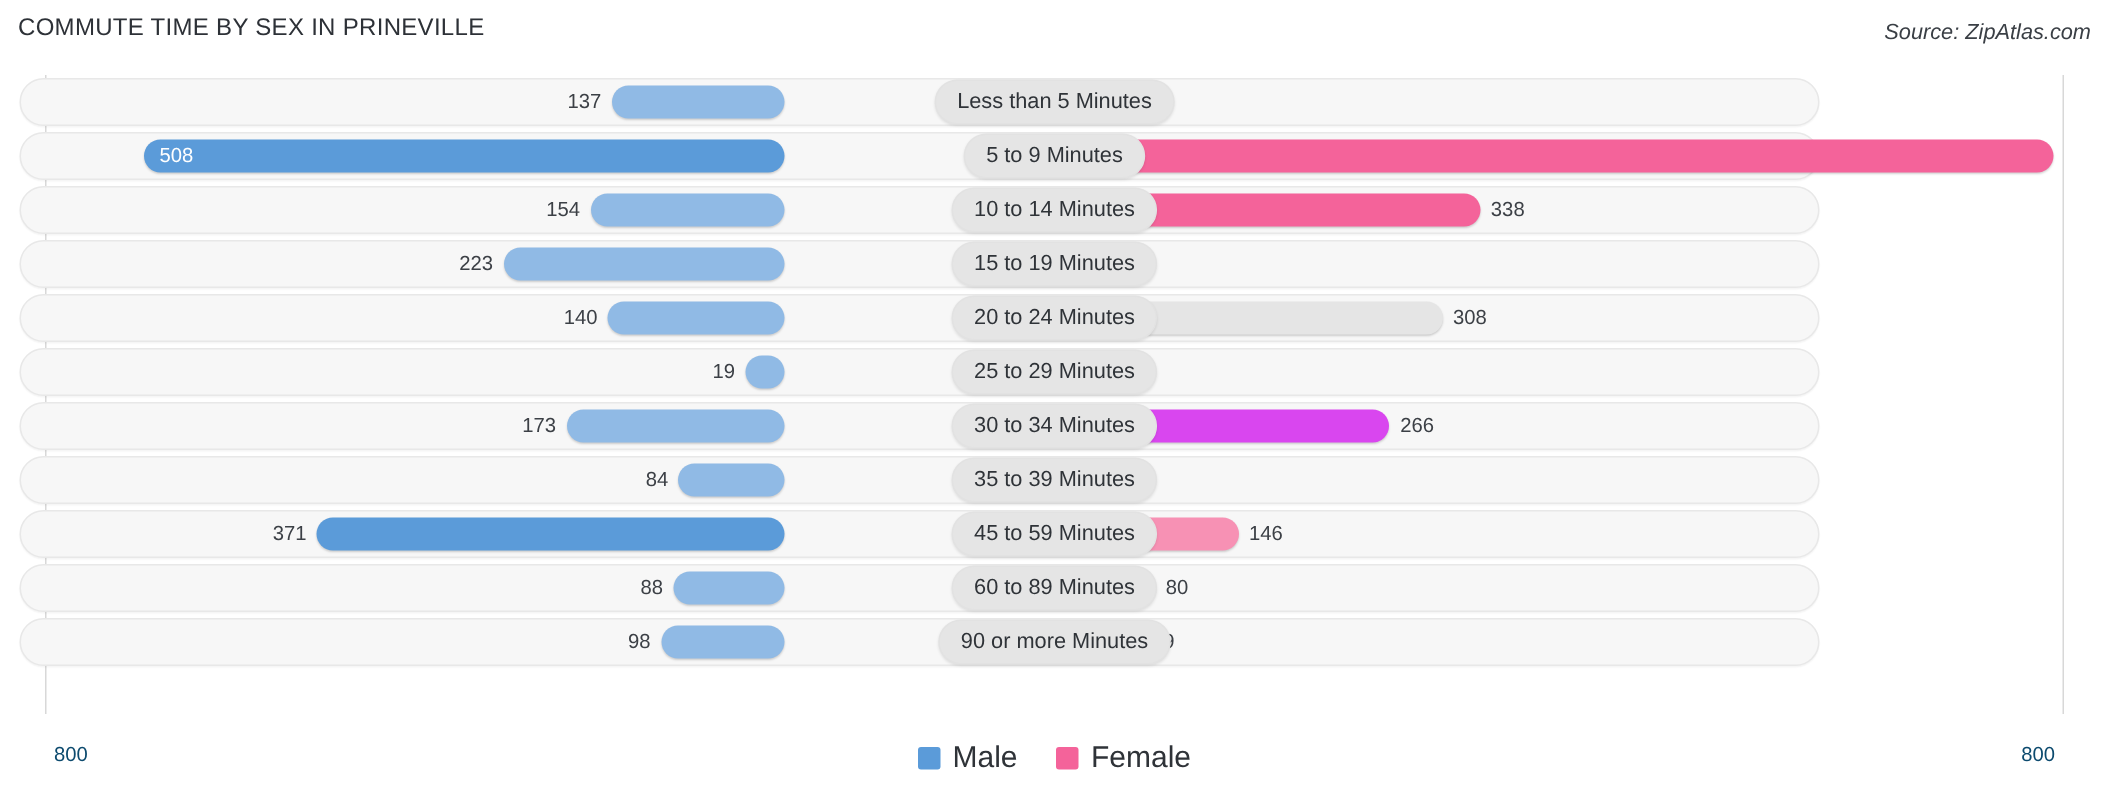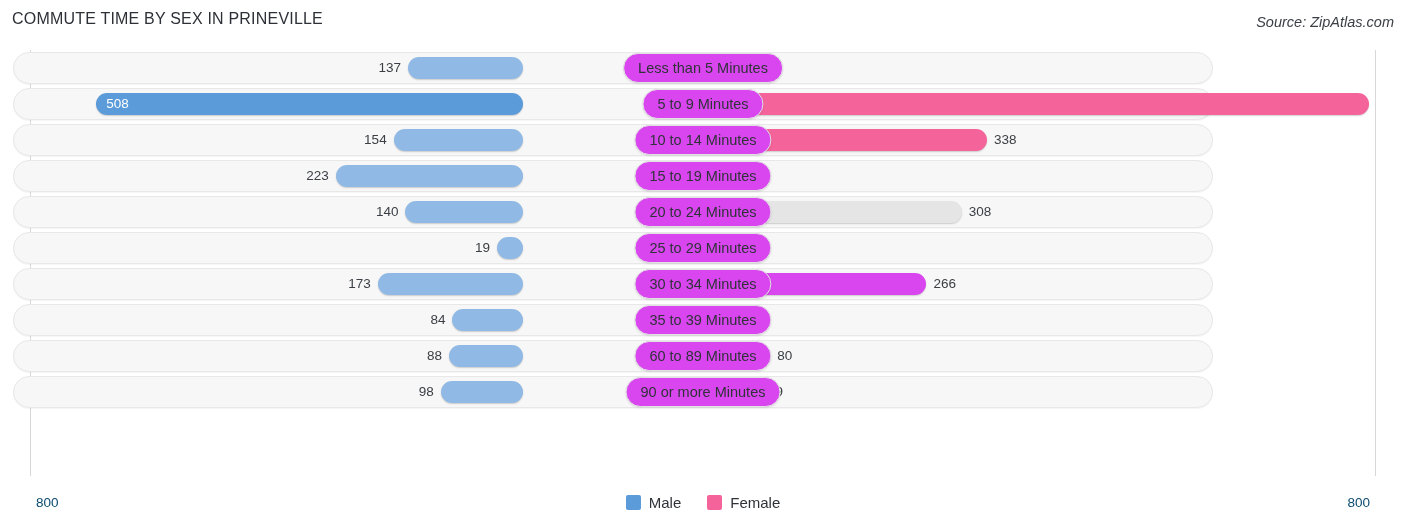--- a/index.html
+++ b/index.html
@@ -109,21 +109,21 @@
 
   
   .cat {
     position: absolute;
     top: 3px;
     left: 50%;
     transform: translateX(-50%);
     height: 30px;
     line-height: 29px;
     padding: 0 14px;
-    background: #d946ef;
+    background: #e5e5e5;
     border: 1px solid #e2e2e2;
     border-radius: 15px;
     font-size: 14.5px;
     color: #2f3338;
     white-space: nowrap;
     box-shadow: 0 1px 2px rgba(0,0,0,.10);
     z-index: 5;
   }
   .cat-anchor {
     position: absolute;
@@ -152,21 +152,21 @@
     left: 0; right: 0; top: 5px;
     display: flex;
     justify-content: center;
     align-items: center;
     gap: 26px;
   }
   .legend-item {
     display: flex;
     align-items: center;
     gap: 8px;
-    font-size: 15px;
+    font-size: 20px;
     color: #2f3338;
   }
   .swatch {
     width: 15px; height: 15px;
     border-radius: 2px;
     display: inline-block;
   }
 </style>
 </head>
 <body>
@@ -299,20 +299,36 @@
               <span class="val val-left">84</span>
             </div>
           </div>
           <div class="half half-right">
             <div class="bar bar-right" style="width: 36.96px; background: rgb(247, 145, 180);">
               <span class="val val-right">44</span>
             </div>
           </div>
           <div class="cat-anchor">
             <div class="cat">35 to 39 Minutes</div>
+          </div>
+        </div>
+        <div class="row">
+          <div class="track"></div>
+          <div class="half half-left">
+            <div class="bar bar-left" style="width: 311.64px; background: rgb(91, 155, 217);">
+              <span class="val val-left">371</span>
+            </div>
+          </div>
+          <div class="half half-right">
+            <div class="bar bar-right" style="width: 122.64px; background: rgb(247, 145, 180);">
+              <span class="val val-right">146</span>
+            </div>
+          </div>
+          <div class="cat-anchor">
+            <div class="cat">45 to 59 Minutes</div>
           </div>
         </div>
         <div class="row">
           <div class="track"></div>
           <div class="half half-left">
             <div class="bar bar-left" style="width: 73.92px; background: rgb(144, 186, 229);">
               <span class="val val-left">88</span>
             </div>
           </div>
           <div class="half half-right">

